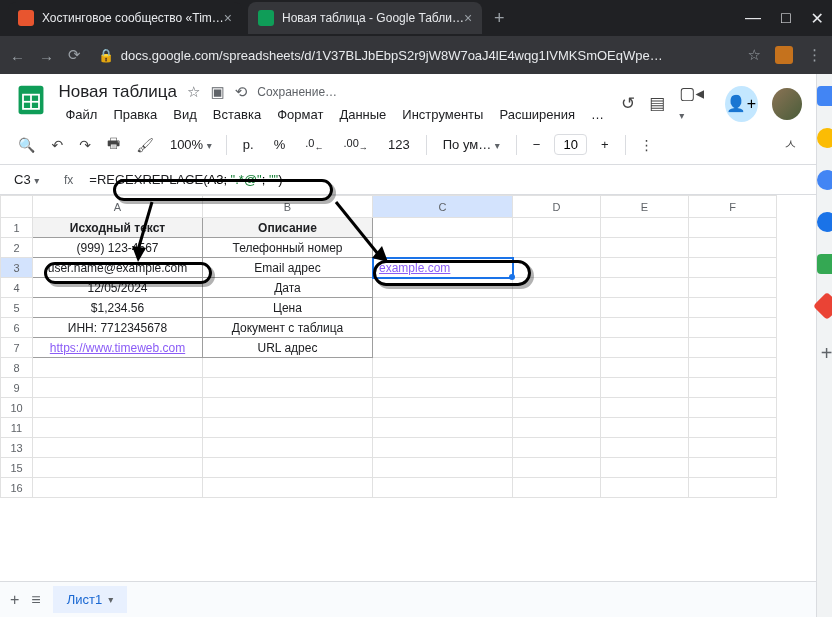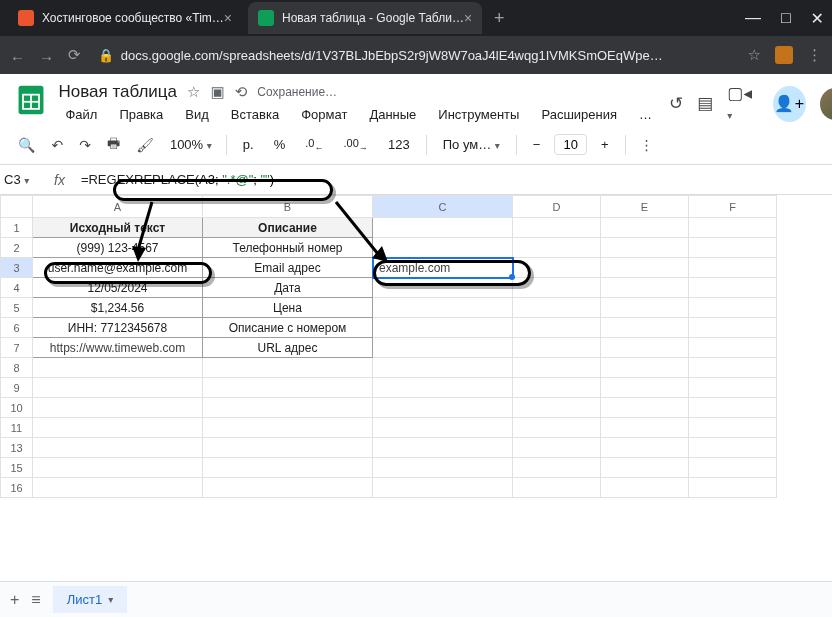--- a/index.html
+++ b/index.html
@@ -19,51 +19,51 @@
 .app{background:#fff;height:543px;display:flex}
 .main{flex:1;display:flex;flex-direction:column}
 .sidepanel{width:50px;background:#f1f3f4;border-left:1px solid #dadce0;display:flex;flex-direction:column;align-items:center;padding-top:12px;gap:22px}
 .sidepanel .sic{width:20px;height:20px;border-radius:4px}
 .header{display:flex;padding:8px 14px 0;gap:10px}
 .logo{width:36px;height:36px;display:flex;align-items:center;justify-content:center}
 .logo svg{width:32px;height:32px}
 .titleblock{flex:1}
 .doctitle{display:flex;align-items:center;gap:10px;font-size:17px;color:#202124}
 .doctitle .ic{color:#5f6368;font-size:15px}
-.menubar{display:flex;gap:8px;font-size:13px;color:#202124;margin-top:2px}
+.menubar{display:flex;gap:2px;font-size:13px;color:#202124;margin-top:2px}
 .menubar span{padding:3px 7px;border-radius:4px}
 .hdractions{display:flex;align-items:center;gap:14px}
 .hdractions .ic{color:#444;font-size:17px}
 .sharebtn{width:36px;height:36px;background:#c3e7ff;border-radius:50%;display:flex;align-items:center;justify-content:center;font-size:16px}
 .avatar{width:32px;height:32px;border-radius:50%;background:linear-gradient(135deg,#8b7355,#4a5d3a)}
 .toolbar{display:flex;align-items:center;padding:4px 14px;gap:8px;border-bottom:1px solid #dadce0;height:40px}
 .toolbar .ic{color:#444;font-size:14px;padding:4px}
 .tsep{width:1px;height:20px;background:#dadce0;margin:0 2px}
 .zoom{font-size:13px;color:#202124;padding:0 4px}
 .fontbox{border:1px solid #dadce0;border-radius:4px;padding:2px 8px;font-size:13px;display:flex;align-items:center;gap:6px}
 .fmtbox{font-size:13px;color:#202124;padding:0 6px}
 .chev{font-size:10px;color:#5f6368}
-.fbar{display:flex;align-items:center;padding:4px 4px;height:30px;gap:10px;border-bottom:1px solid #dadce0}
+.fbar{display:flex;align-items:center;padding:4px 14px;height:30px;gap:10px;border-bottom:1px solid #dadce0}
 .cellref{font-size:13px;color:#202124;min-width:40px}
-.fx{font-style:italic;color:#5f6368;font-size:14px}
+.fx{color:#5f6368;font-size:12px}
 .formula{font-size:13px;font-family:monospace;padding:2px 6px}
 .formula .fn{color:#202124}
 .formula .ref{color:#000000}
 .formula .str{color:#188038}
 .grid{flex:1;position:relative;overflow:hidden;background:#fff}
 .gridinner{position:absolute;inset:0}
 table{border-collapse:collapse;font-size:12px}
 th,td{border:1px solid #e1e1e1;height:20px;text-align:center;color:#202124;padding:0}
 .colh{background:#fff;color:#5f6368;font-weight:normal;font-size:11px;height:22px}
 .rowh{background:#fff;color:#5f6368;font-weight:normal;width:32px;font-size:11px}
 .corner{width:32px;background:#fff}
 .colA{width:170px}.colB{width:170px}.colC{width:140px}.colD{width:88px}.colE{width:88px}.colF{width:88px}
 .hcell{background:#f3f3f3;font-weight:bold;border:1px solid #9e9e9e}
 .dcell{border:1px solid #9e9e9e;background:#fff}
-.link{color:#404040;}
+.link{color:#8b5cf6;text-decoration:underline}
 .selC{background:#d3e3fd}
 .selcell{outline:2px solid #1a73e8;outline-offset:-1px;position:relative;text-align:left;padding-left:6px}
 .selcell::after{content:"";position:absolute;right:-3px;bottom:-3px;width:6px;height:6px;background:#1a73e8;border-radius:50%}
 .sheettabs{height:36px;border-top:1px solid #dadce0;display:flex;align-items:center;padding:0 10px;gap:12px;background:#f9fbfd}
 .sheettabs .ic{color:#5f6368;font-size:16px}
 .stab{background:#e8f0fe;color:#1967d2;padding:6px 14px;border-radius:0;font-size:13px;display:flex;align-items:center;gap:6px;font-weight:500}
 .hl{position:absolute;border:3px solid #000;border-radius:14px;pointer-events:none;box-shadow:3px 3px 0 rgba(0,0,0,.3)}
 .arrow{position:absolute;pointer-events:none}
 </style>
 </head>
@@ -223,21 +223,21 @@
                 <td class="dcell">$1,234.56</td>
                 <td class="dcell">Цена</td>
                 <td></td>
                 <td></td>
                 <td></td>
                 <td></td>
               </tr>
 <tr>
                 <th class="rowh">6</th>
                 <td class="dcell">ИНН: 7712345678</td>
-                <td class="dcell">Описание с номером</td>
+                <td class="dcell">Документ с таблица</td>
                 <td></td>
                 <td></td>
                 <td></td>
                 <td></td>
               </tr>
 <tr>
                 <th class="rowh">7</th>
                 <td class="dcell link">https://www.timeweb.com</td>
                 <td class="dcell">URL адрес</td>
                 <td></td>

